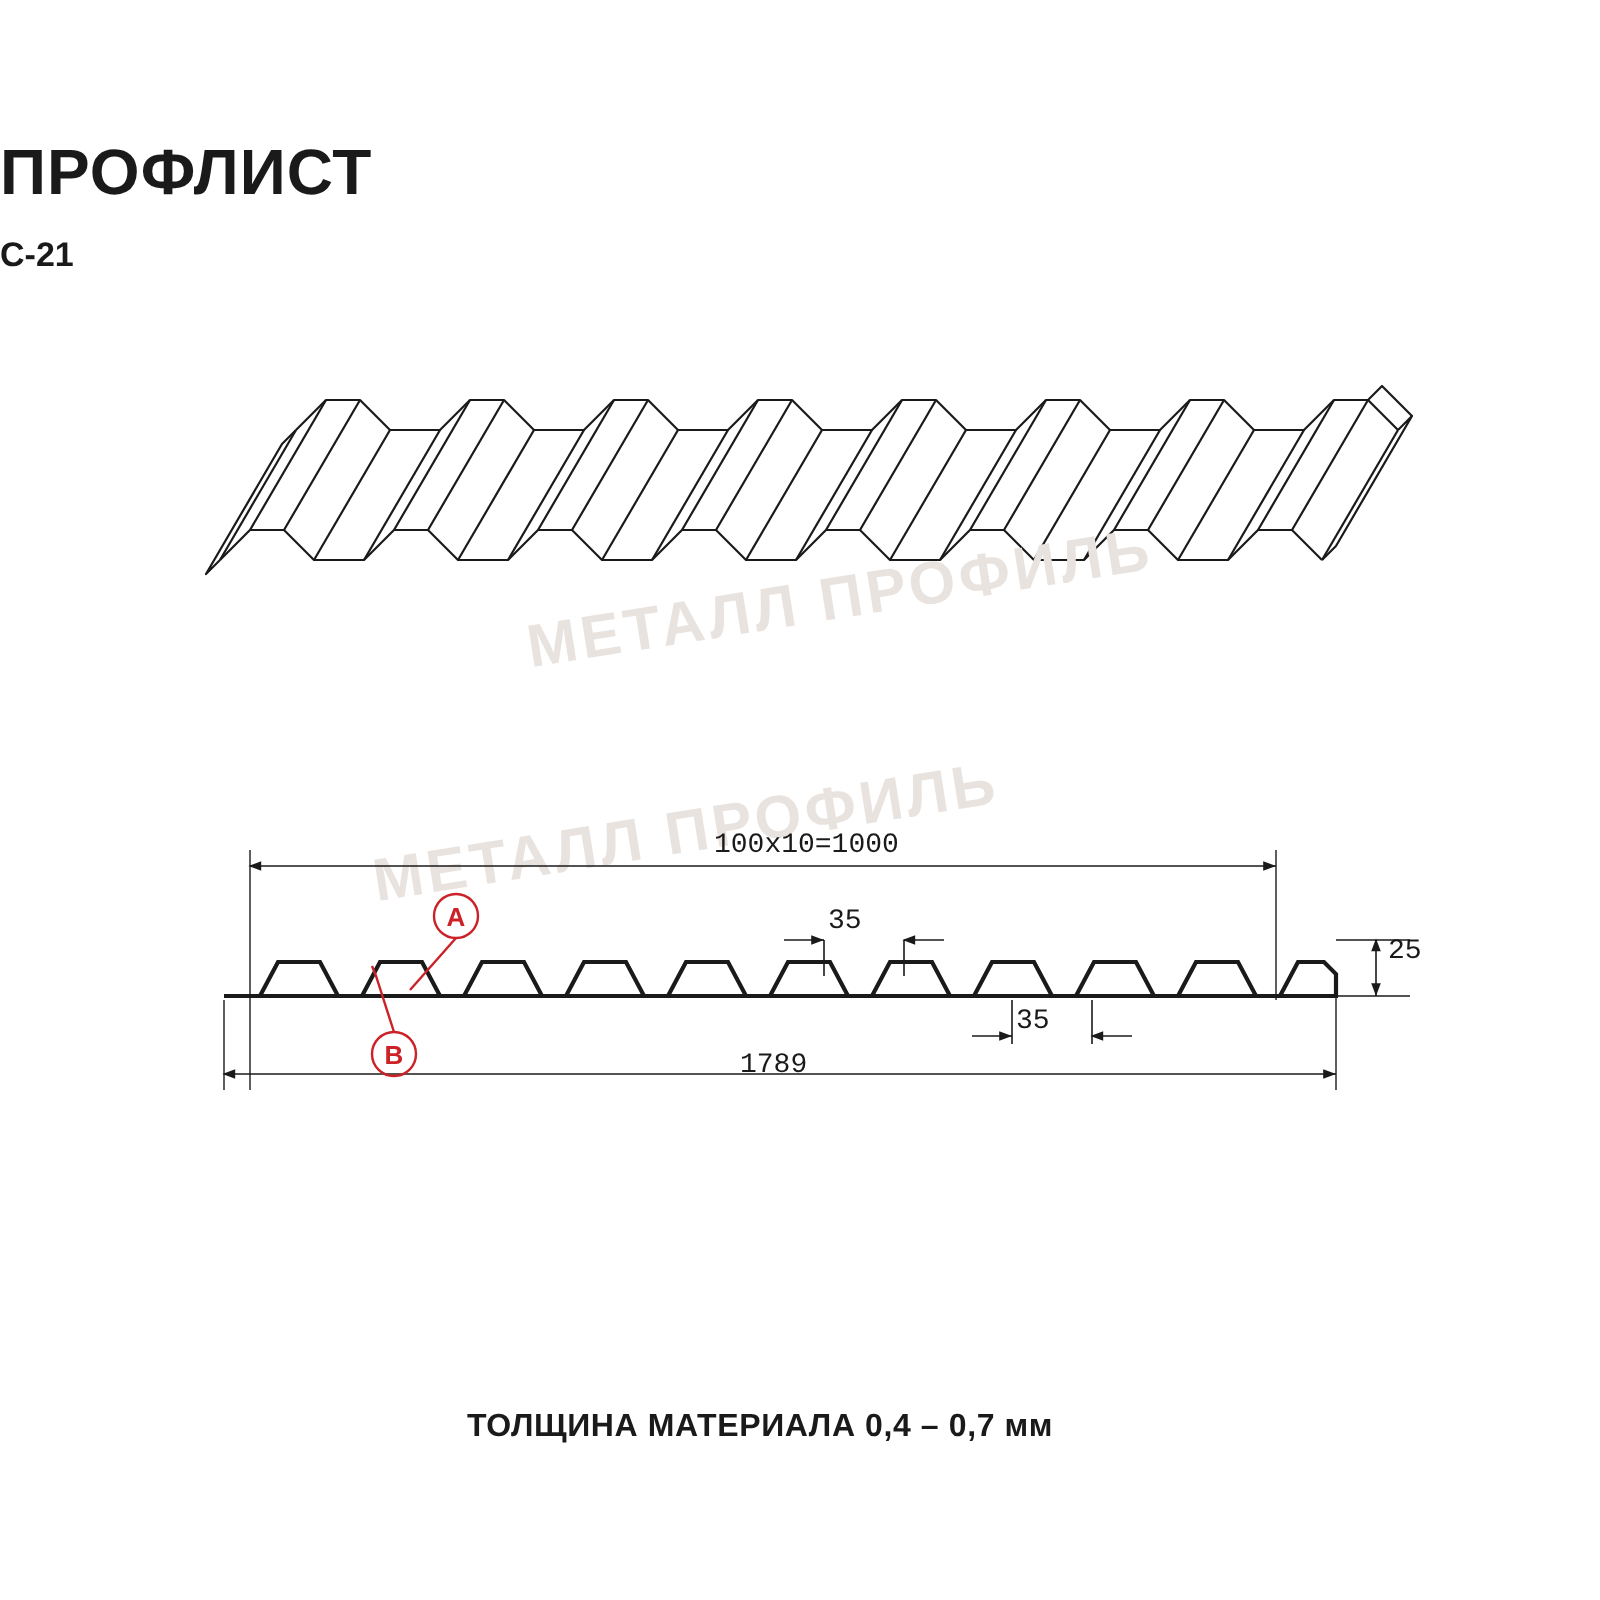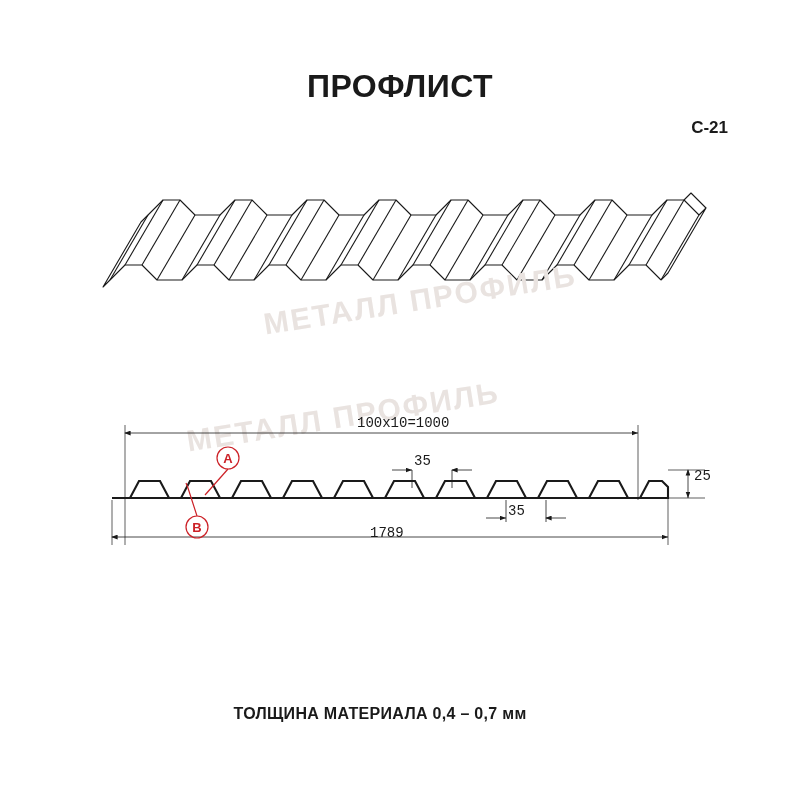--- a/index.html
+++ b/index.html
@@ -17,31 +17,31 @@
   }
   .page {
     position: absolute;
     inset: 0;
   }
   .title {
     position: absolute;
     top: 68px;
     left: 0;
     width: 800px;
-    text-align: center;
+    text-align: left;
     font-size: 32px;
     font-weight: bold;
     letter-spacing: 0.5px;
   }
   .subtitle {
     position: absolute;
     top: 118px;
     left: 0;
     width: 728px;
-    text-align: right;
+    text-align: left;
     font-size: 17px;
     font-weight: bold;
   }
   .footer {
     position: absolute;
     top: 705px;
     left: 0;
     width: 760px;
     text-align: center;
     font-size: 16px;

